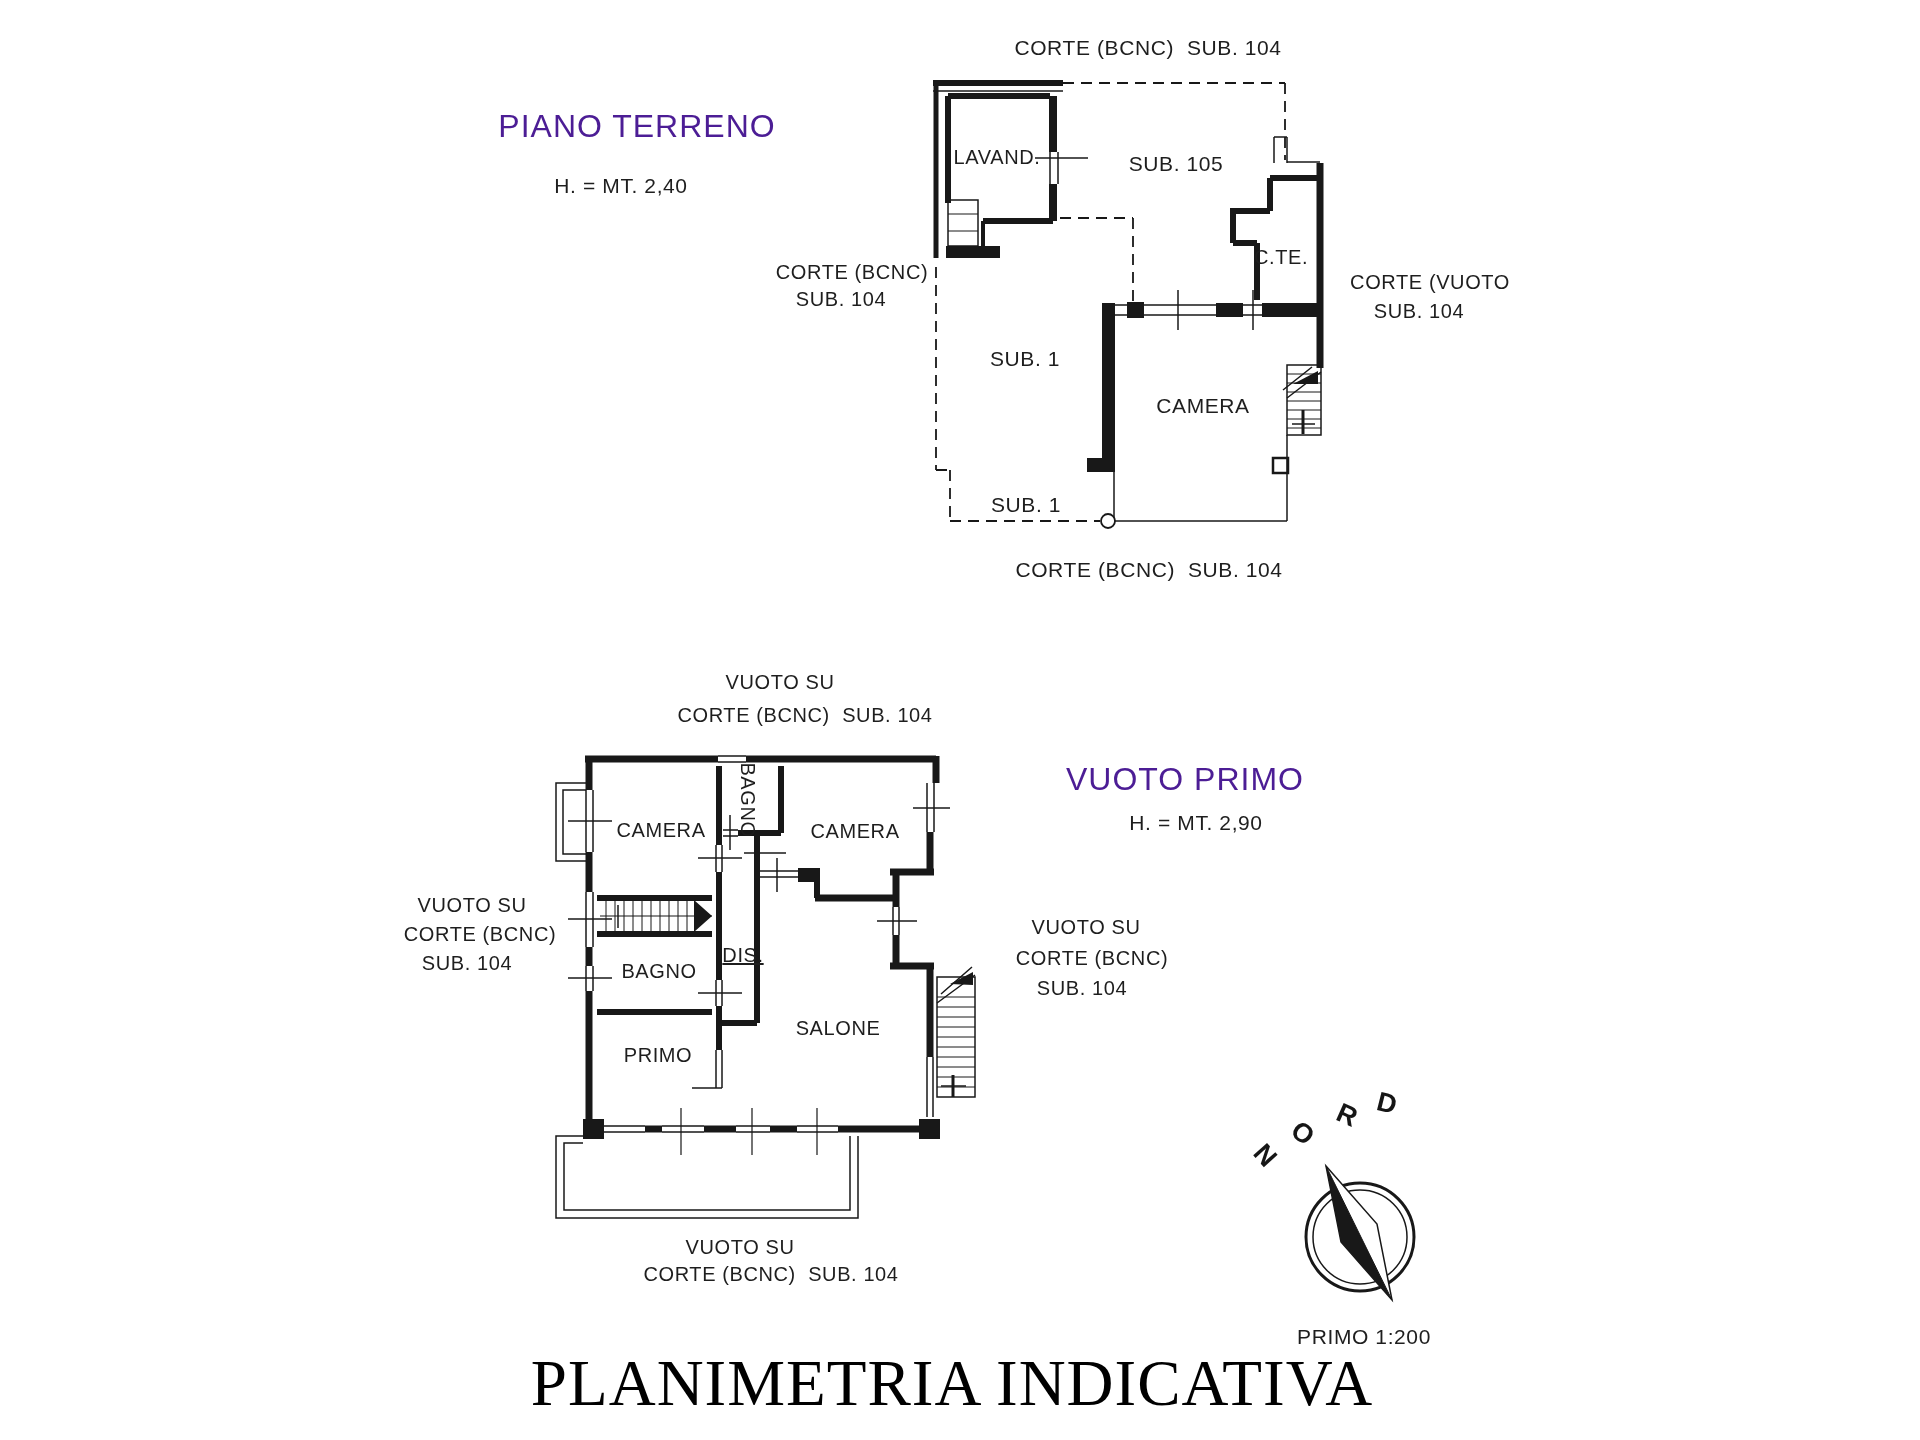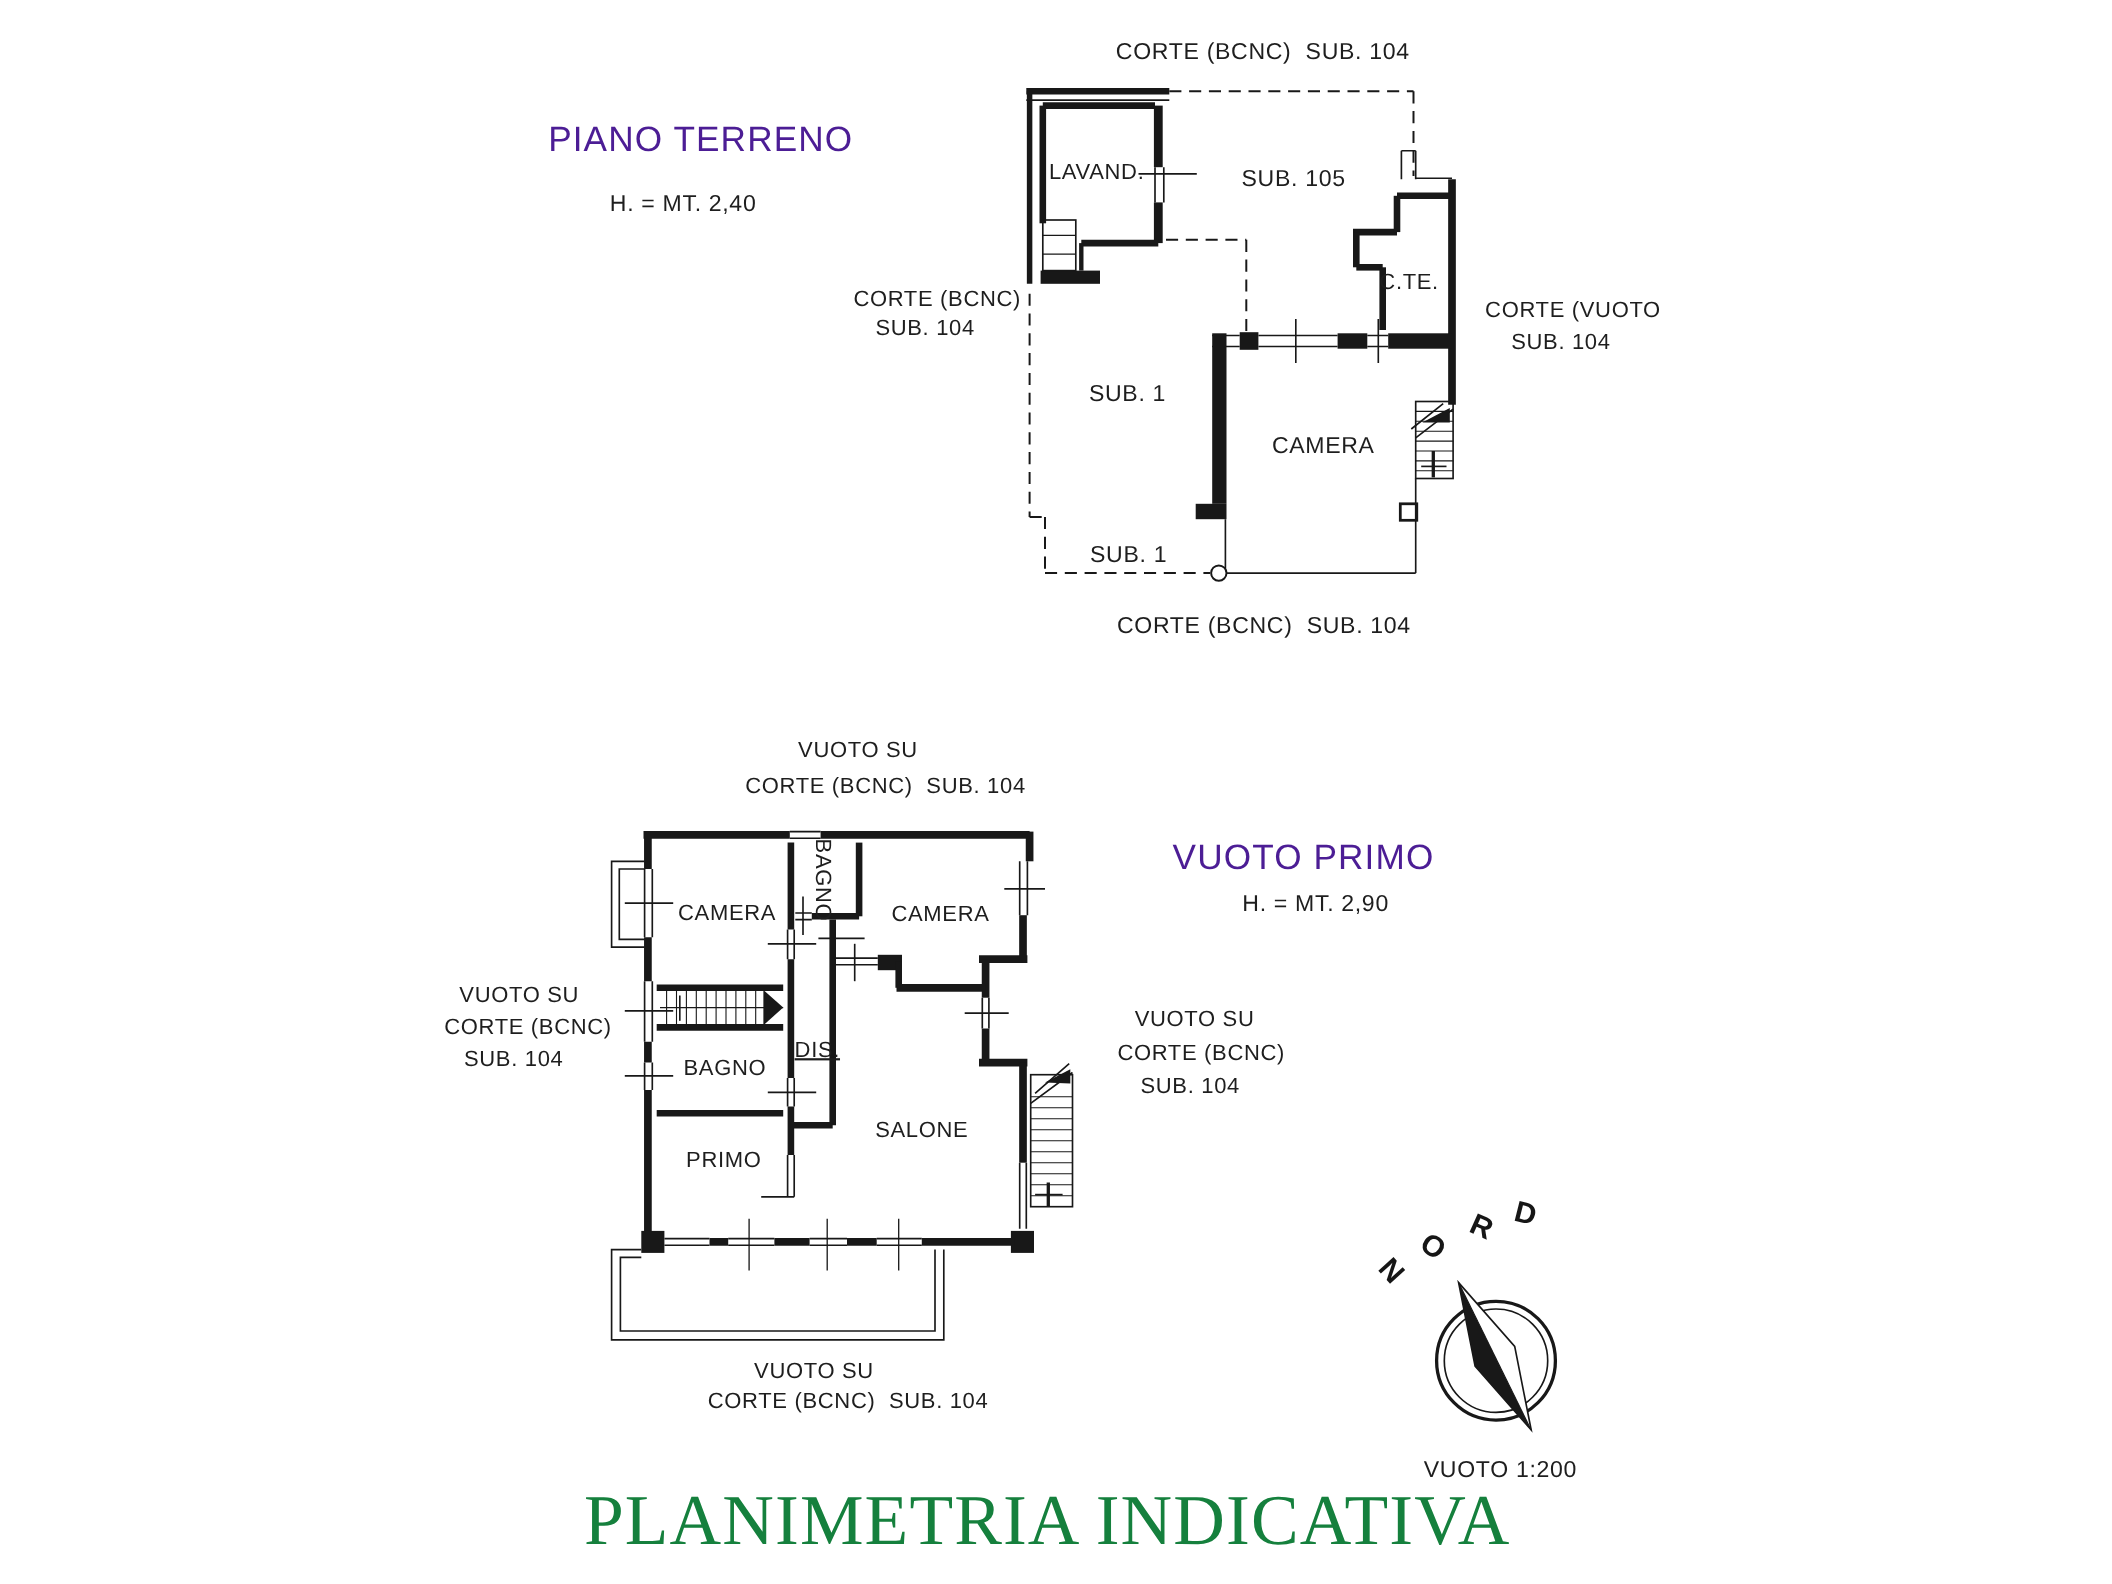--- a/index.html
+++ b/index.html
@@ -8,21 +8,21 @@
   svg.linework{position:absolute;left:0;top:0;width:1920px;height:1440px;}
   .lbl{position:absolute;transform:translate(-50%,-50%);white-space:pre;
        font-family:"Liberation Sans",sans-serif;color:#1e1e1e;letter-spacing:0.6px;line-height:1;}
   .fs20{font-size:20px;}
   .fs21{font-size:21px;}
   .title{font-size:32px;letter-spacing:1px;color:#4c1d95;}
   .rot90{transform:translate(-50%,-50%) rotate(90deg);}
   .nletter{position:absolute;font-size:27px;font-weight:bold;color:#161616;
            font-family:"Liberation Sans",sans-serif;}
   .footer{position:absolute;transform:translate(-50%,-50%);
-          font-family:"Liberation Serif",serif;font-size:65px;letter-spacing:1px;color:#15803d;white-space:pre;}
+          font-family:"Liberation Serif",serif;font-size:65px;letter-spacing:1px;color:#000000;white-space:pre;}
 </style>
 </head>
 <body>
 
 <div class="page">
 
   <svg class="linework" viewBox="0 0 1920 1440" fill="none" stroke="#181818">
 
     <g>
 
@@ -215,17 +215,17 @@
   <div class="lbl fs20" style="left:659px;top:971px;">BAGNO</div>
   <div class="lbl fs20" style="left:743px;top:955px;text-decoration:underline;">DIS.</div>
   <div class="lbl fs20" style="left:658px;top:1055px;">PRIMO</div>
   <div class="lbl fs20" style="left:838px;top:1028px;">SALONE</div>
 
   <div class="nletter" style="left:1255px;top:1140px;transform:rotate(48deg);">N</div>
   <div class="nletter" style="left:1292px;top:1118px;transform:rotate(36deg);">O</div>
   <div class="nletter" style="left:1337px;top:1100px;transform:rotate(24deg);">R</div>
   <div class="nletter" style="left:1377px;top:1088px;transform:rotate(14deg);">D</div>
 
-  <div class="lbl fs21" style="left:1364px;top:1336px;">VUOTO 1:200</div>
+  <div class="lbl fs21" style="left:1364px;top:1336px;">PRIMO 1:200</div>
 
   <div class="footer" style="left:952px;top:1383px;">PLANIMETRIA INDICATIVA</div>
 
 </div>
 
 </body></html>

